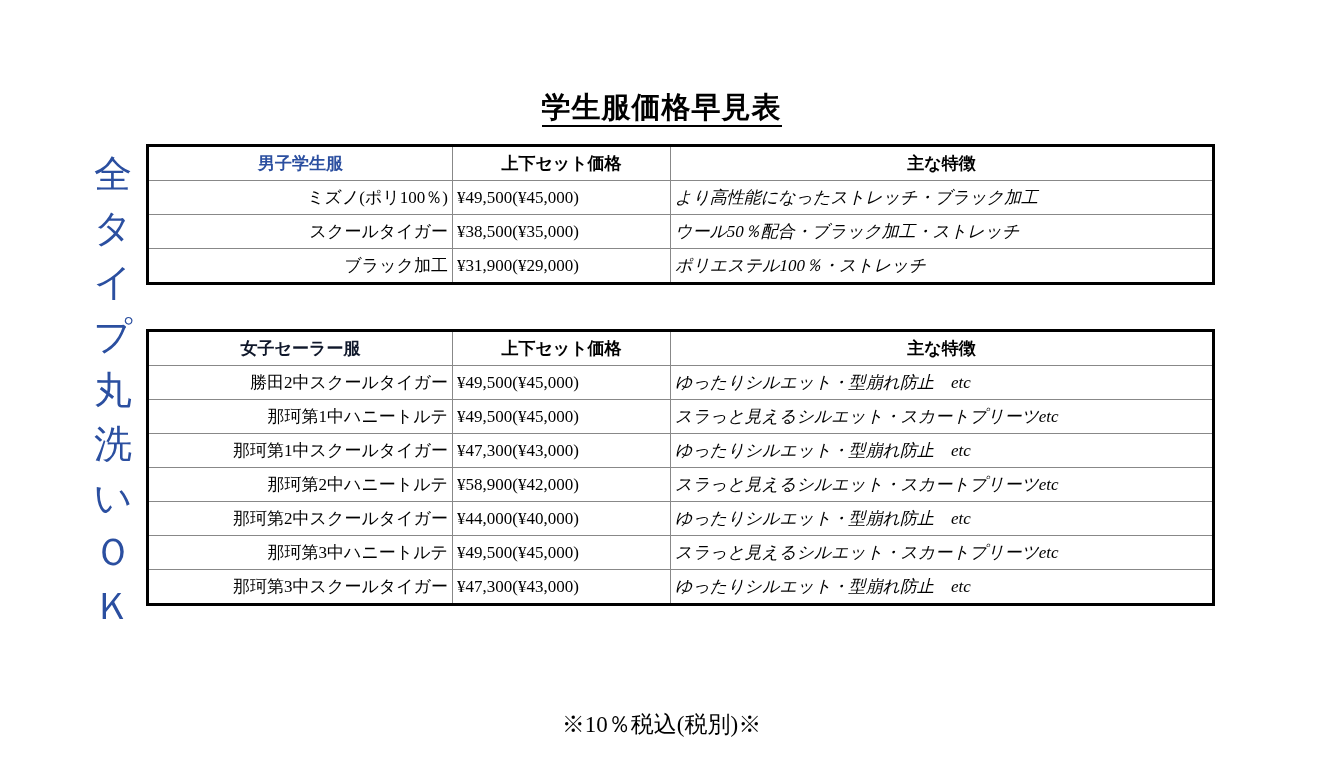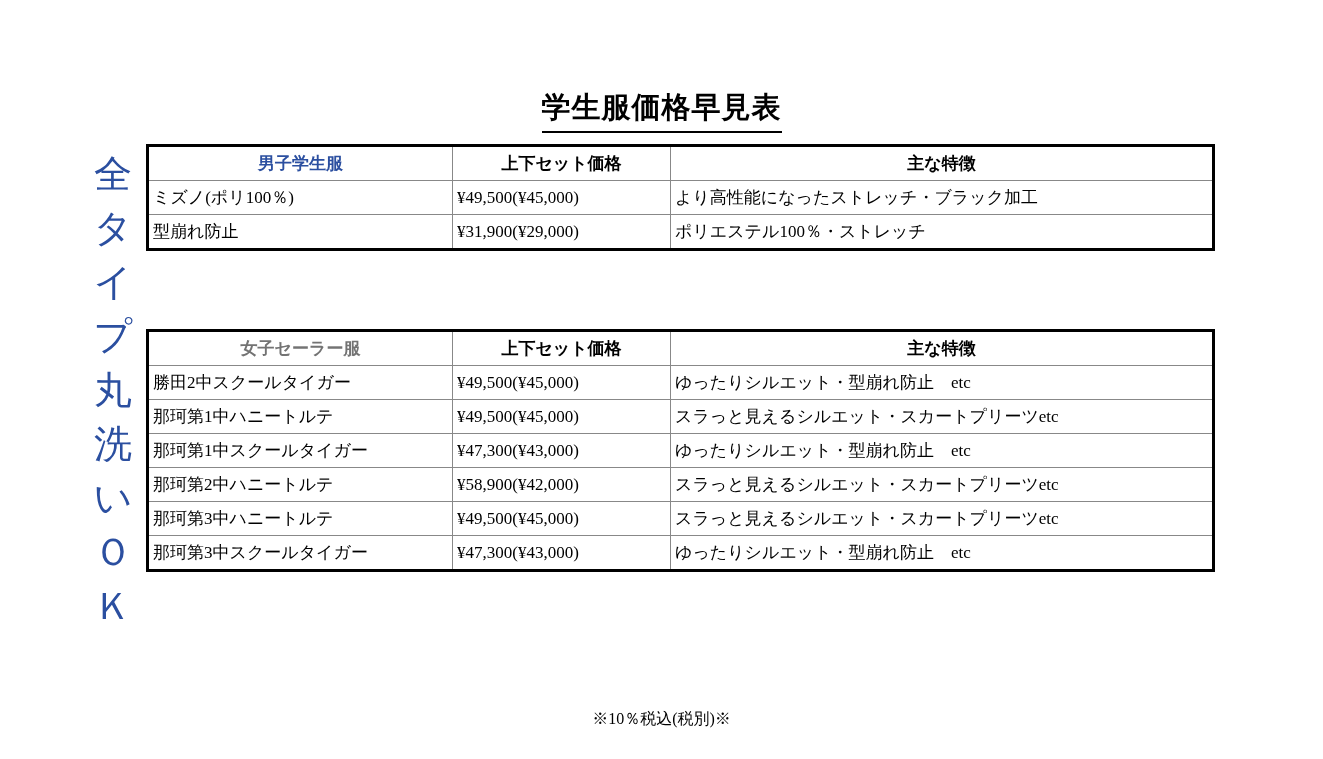--- a/index.html
+++ b/index.html
@@ -29,21 +29,21 @@
     top: 88px;
     width: 1323px;
     text-align: center;
     font-size: 29px;
     font-weight: bold;
     letter-spacing: 1px;
     font-family: "Liberation Serif", "DejaVu Serif", serif;
   }
   .title span {
     border-bottom: 2px solid #000;
-    padding-bottom: 8px;
+    padding-bottom: 2px;
   }
 
   
   .side-text {
     position: absolute;
     left: 85px;
     top: 148px;
     width: 56px;
     display: flex;
     flex-direction: column;
@@ -83,35 +83,35 @@
     font-weight: bold;
     text-align: center;
   }
   .outer-frame {
     border: 3px solid #000000;
   }
   col.c-name  { width: 305px; }
   col.c-price { width: 218px; }
   col.c-feat  { width: 543px; }
 
-  td.name-cell  { text-align: left; }
+  td.name-cell  { text-align: right; }
   td.price-cell { text-align: left; }
-  td.feat-cell  { text-align: left; padding-left: 7px; }
+  td.feat-cell  { text-align: left; padding-left: 7px; font-style: italic; }
 
   th.head-boys  { color: #2b4fa0; }
-  th.head-girls { color: #737373; }
+  th.head-girls { color: #0f172a; }
 
   
   .footnote {
     position: absolute;
     left: 0;
     top: 709px;
     width: 1323px;
     text-align: center;
-    font-size: 16px;
+    font-size: 23px;
     font-family: "Liberation Serif", "DejaVu Serif", serif;
   }
 </style>
 </head>
 <body>
 
 <div class="page">
 
   <div class="title">
     <span>学生服価格早見表</span>
@@ -143,21 +143,26 @@
           <th>主な特徴</th>
         </tr>
       </thead>
       <tbody>
         <tr>
           <td class="name-cell">ミズノ(ポリ100％)</td>
           <td class="price-cell">¥49,500(¥45,000)</td>
           <td class="feat-cell">より高性能になったストレッチ・ブラック加工</td>
         </tr>
         <tr>
-          <td class="name-cell">型崩れ防止</td>
+          <td class="name-cell">スクールタイガー</td>
+          <td class="price-cell">¥38,500(¥35,000)</td>
+          <td class="feat-cell">ウール50％配合・ブラック加工・ストレッチ</td>
+        </tr>
+        <tr>
+          <td class="name-cell">ブラック加工</td>
           <td class="price-cell">¥31,900(¥29,000)</td>
           <td class="feat-cell">ポリエステル100％・ストレッチ</td>
         </tr>
       </tbody>
     </table>
   </div>
 
   <div class="table-wrap" id="girls-table-wrap">
     <table class="price-table outer-frame">
       <colgroup>
@@ -187,20 +192,25 @@
           <td class="name-cell">那珂第1中スクールタイガー</td>
           <td class="price-cell">¥47,300(¥43,000)</td>
           <td class="feat-cell">ゆったりシルエット・型崩れ防止　etc</td>
         </tr>
         <tr>
           <td class="name-cell">那珂第2中ハニートルテ</td>
           <td class="price-cell">¥58,900(¥42,000)</td>
           <td class="feat-cell">スラっと見えるシルエット・スカートプリーツetc</td>
         </tr>
         <tr>
+          <td class="name-cell">那珂第2中スクールタイガー</td>
+          <td class="price-cell">¥44,000(¥40,000)</td>
+          <td class="feat-cell">ゆったりシルエット・型崩れ防止　etc</td>
+        </tr>
+        <tr>
           <td class="name-cell">那珂第3中ハニートルテ</td>
           <td class="price-cell">¥49,500(¥45,000)</td>
           <td class="feat-cell">スラっと見えるシルエット・スカートプリーツetc</td>
         </tr>
         <tr>
           <td class="name-cell">那珂第3中スクールタイガー</td>
           <td class="price-cell">¥47,300(¥43,000)</td>
           <td class="feat-cell">ゆったりシルエット・型崩れ防止　etc</td>
         </tr>
       </tbody>

